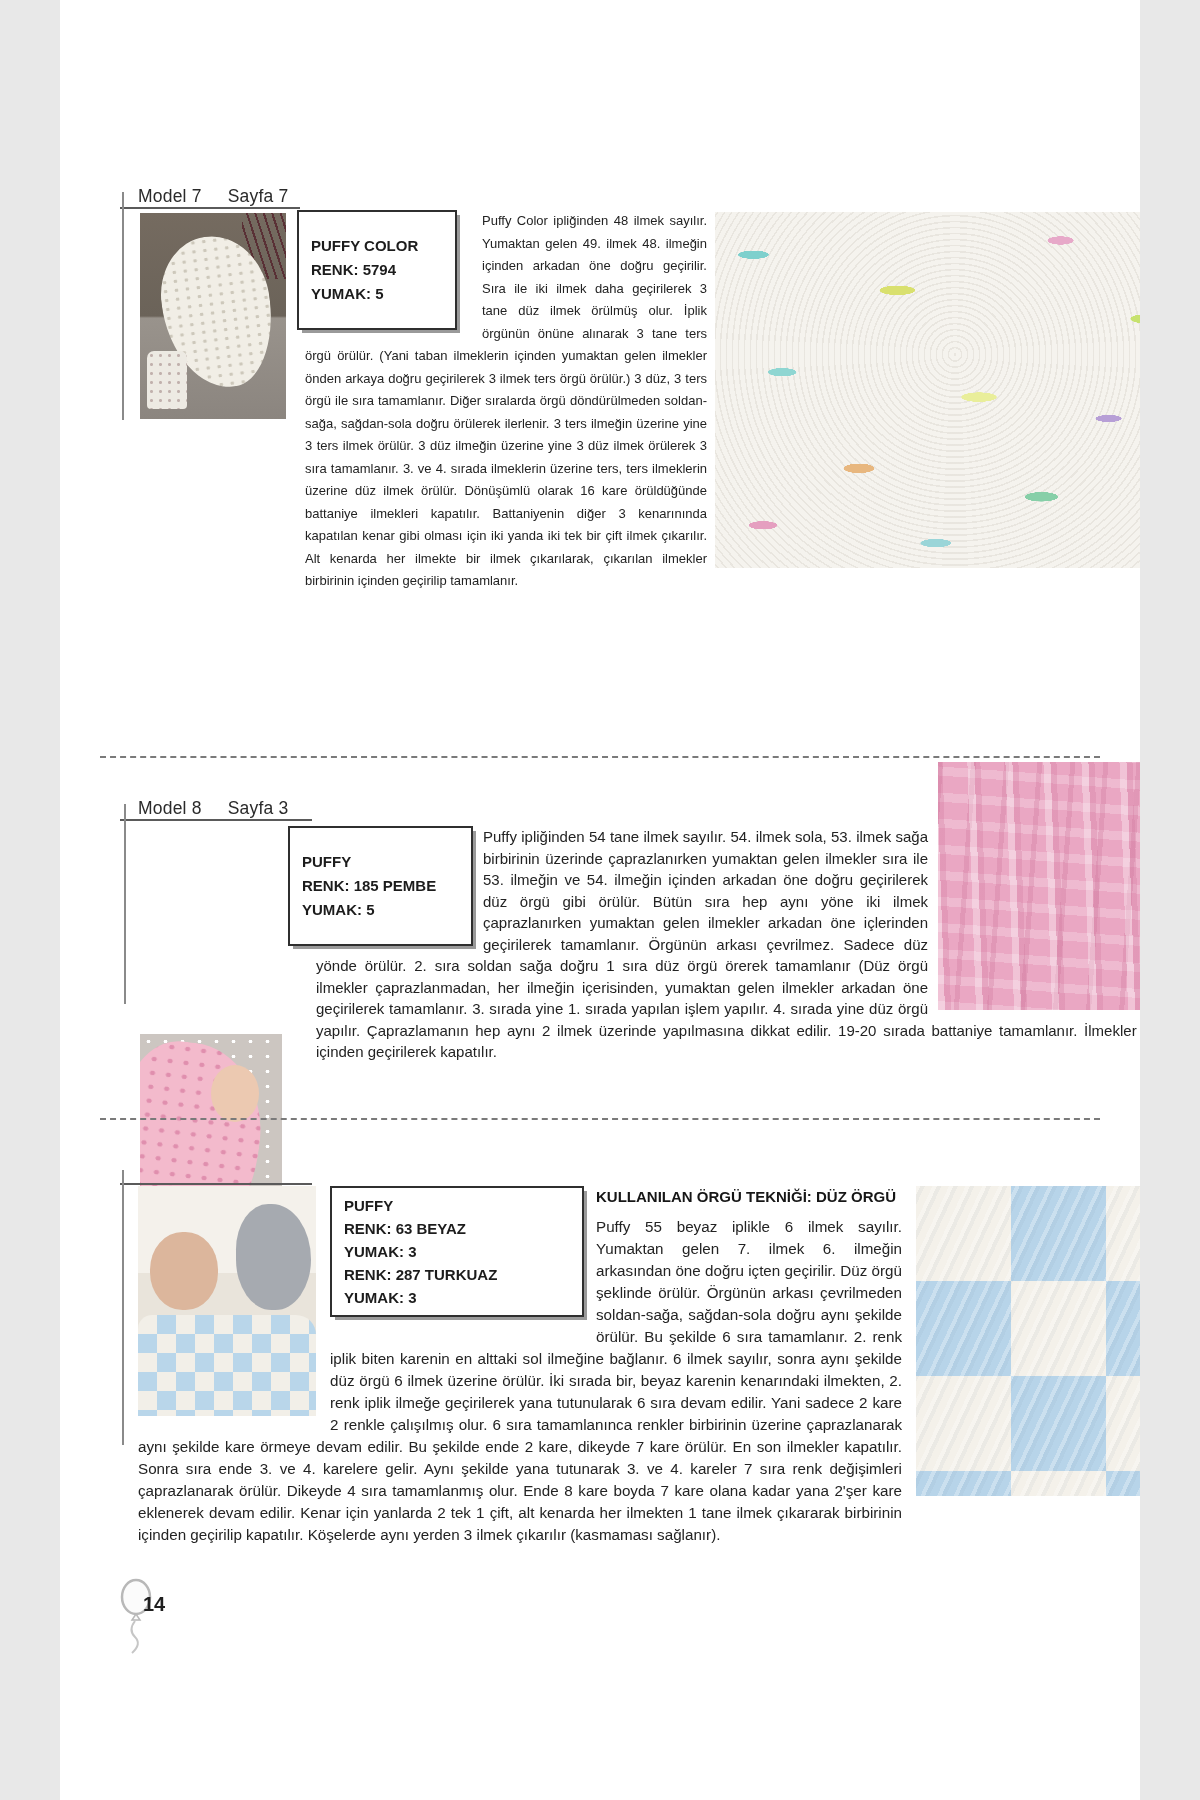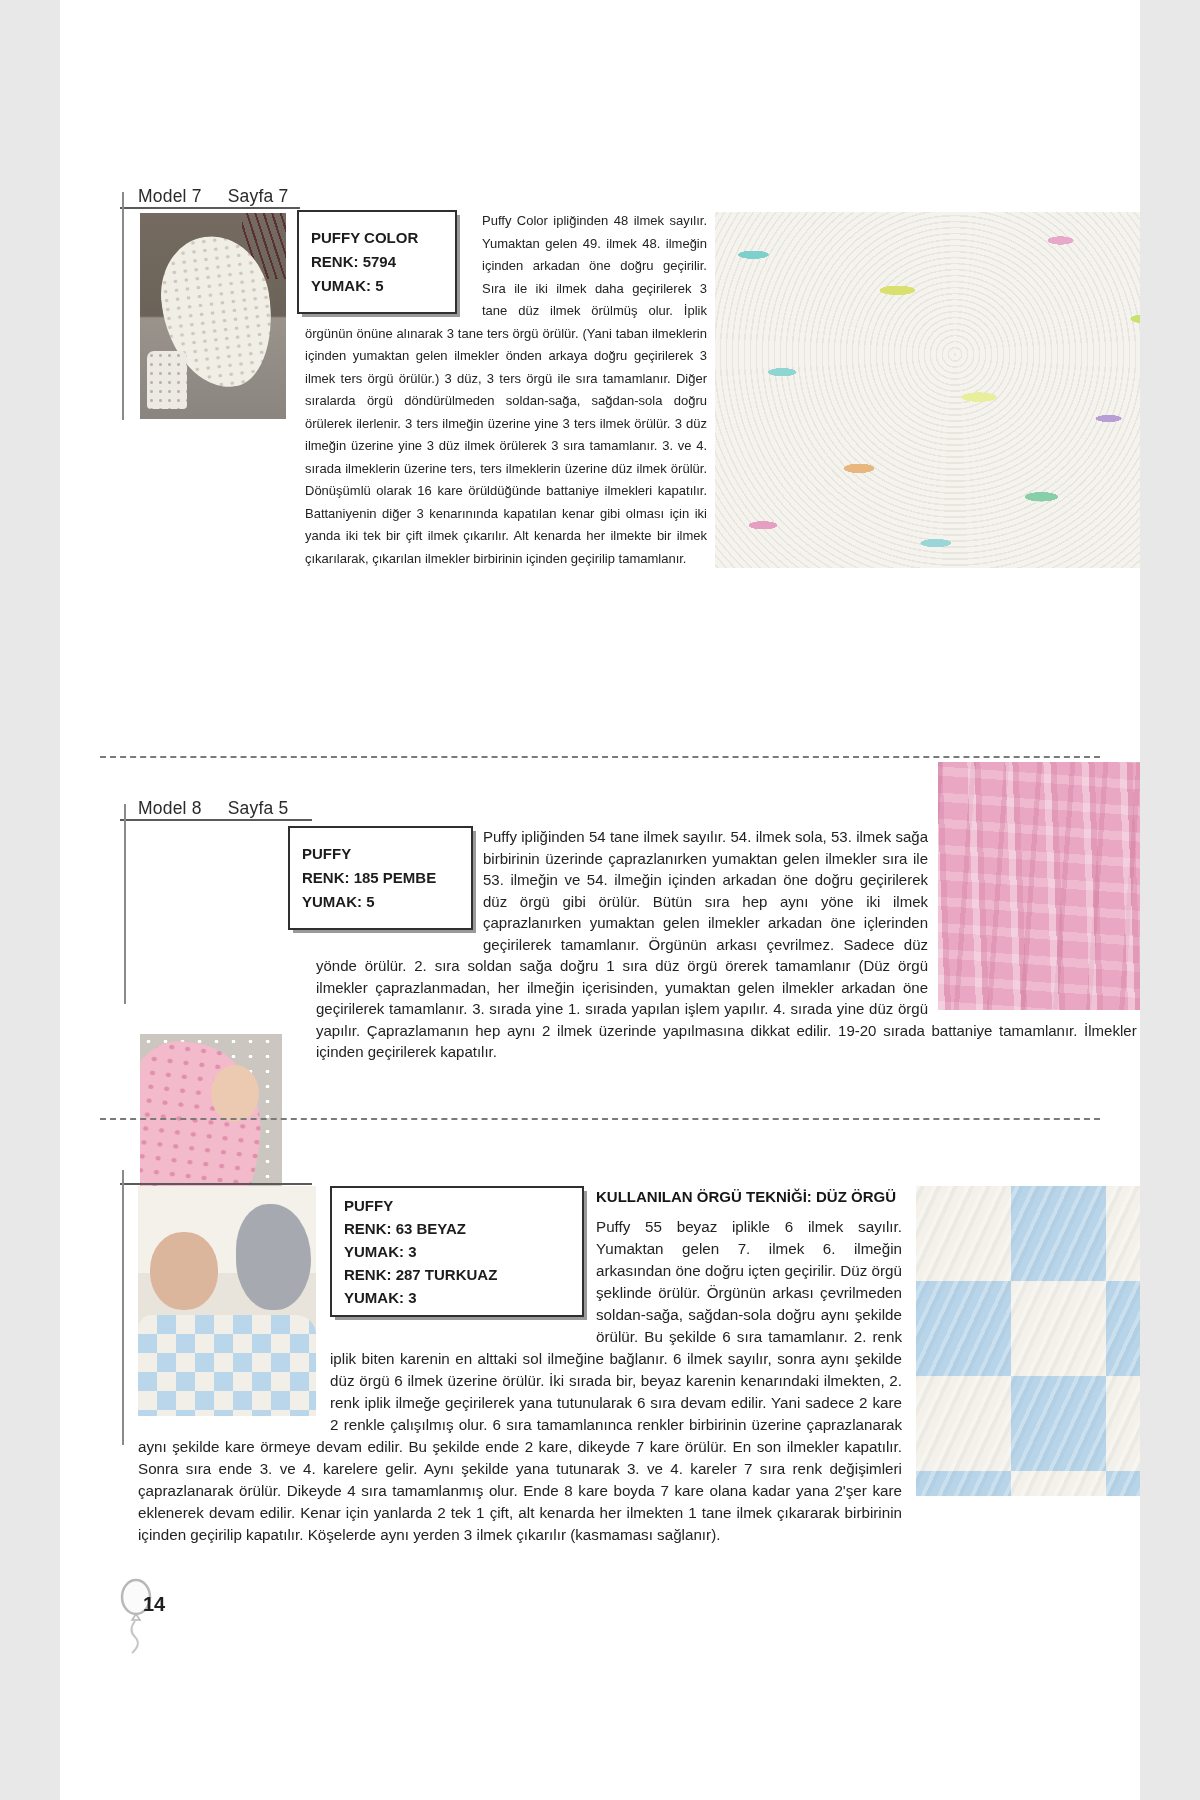--- a/index.html
+++ b/index.html
@@ -22,21 +22,21 @@
   .vline { position:absolute; width:0; border-left:2px solid #8a8a8a; }
 
   
   .divider { position:absolute; left:40px; right:40px; border-top:2px dashed #7a7a7a; height:0; }
 
   
   .yarn-box {
     border: 2px solid #2f2f2f;
     background: #fff;
     box-shadow: 4px 4px 0 -1px #9a9a9a;
-    padding: 14px 12px;
+    padding: 22px 12px;
     font-weight: bold;
     font-size: 15px;
     line-height: 24px;
     color: #1c1c1c;
     white-space: nowrap;
   }
   .yarn-box.small-lh { line-height: 23px; padding: 6px 12px; }
 
   
   .flow { position:absolute; text-align: justify; }
@@ -171,21 +171,21 @@
       <div>YUMAK: 5</div>
     </div>
     <p>Puffy Color ipliğinden 48 ilmek sayılır. Yumaktan gelen 49. ilmek 48. ilmeğin içinden arkadan öne doğru geçirilir. Sıra ile iki ilmek daha geçirilerek 3 tane düz ilmek örülmüş olur. İplik örgünün önüne alınarak 3 tane ters örgü örülür. (Yani taban ilmeklerin içinden yumaktan gelen ilmekler önden arkaya doğru geçirilerek 3 ilmek ters örgü örülür.) 3 düz, 3 ters örgü ile sıra tamamlanır. Diğer sıralarda örgü döndürülmeden soldan-sağa, sağdan-sola doğru örülerek ilerlenir. 3 ters ilmeğin üzerine yine 3 ters ilmek örülür. 3 düz ilmeğin üzerine yine 3 düz ilmek örülerek 3 sıra tamamlanır. 3. ve 4. sırada ilmeklerin üzerine ters, ters ilmeklerin üzerine düz ilmek örülür. Dönüşümlü olarak 16 kare örüldüğünde battaniye ilmekleri kapatılır. Battaniyenin diğer 3 kenarınında kapatılan kenar gibi olması için iki yanda iki tek bir çift ilmek çıkarılır. Alt kenarda her ilmekte bir ilmek çıkarılarak, çıkarılan ilmekler birbirinin içinden geçirilip tamamlanır.</p>
   </div>
 
   <div class="abs" id="m7-swatch"></div>
 
   <div class="divider" style="top:756px;"></div>
 
   <div class="model-header" style="left:78px; top:798px;">
-    <span class="mh-model">Model 8</span><span>Sayfa 5</span>
+    <span class="mh-model">Model 8</span><span>Sayfa 3</span>
   </div>
   <div class="header-underline" style="left:60px; top:819px; width:192px;"></div>
   <div class="vline" style="left:64px; top:804px; height:200px;"></div>
 
   <div class="photo abs" id="m8-photo">
     <div class="blanket"></div>
     <div class="face"></div>
     <div class="crib"></div>
   </div>
 

